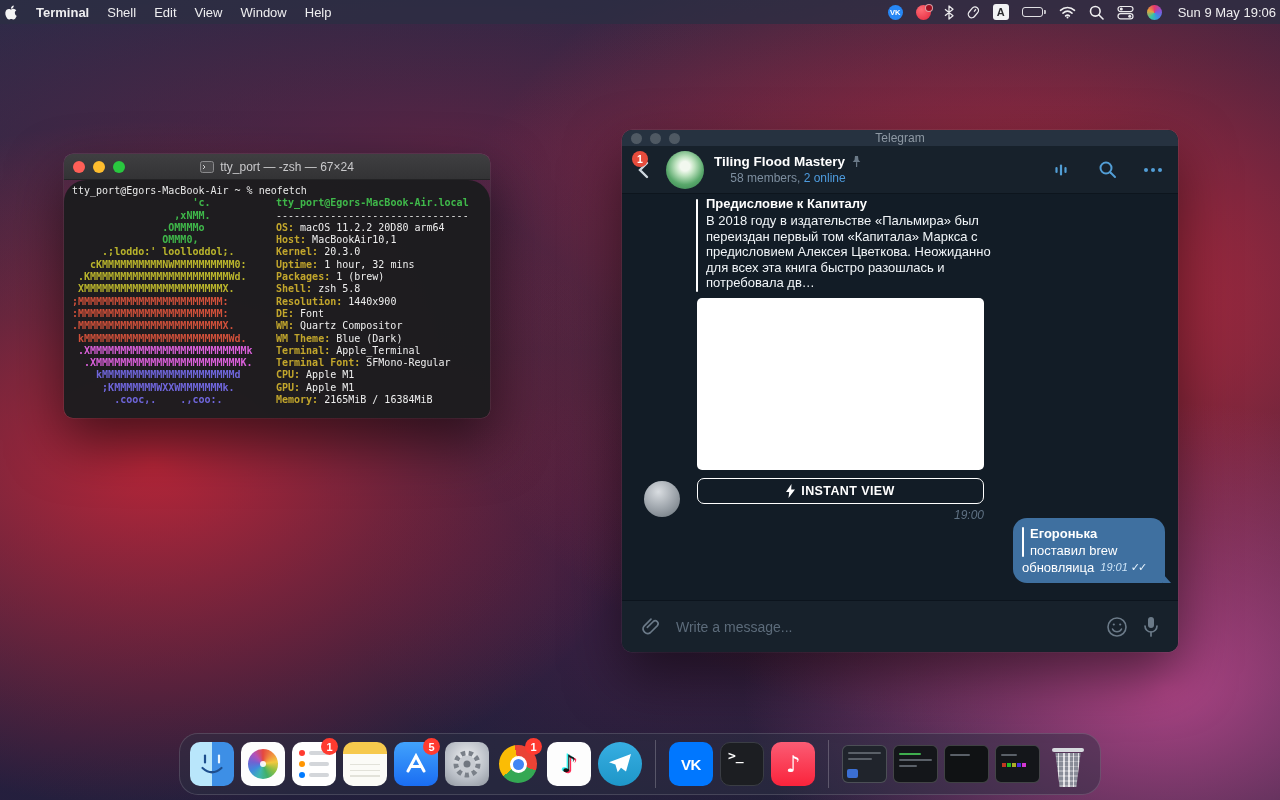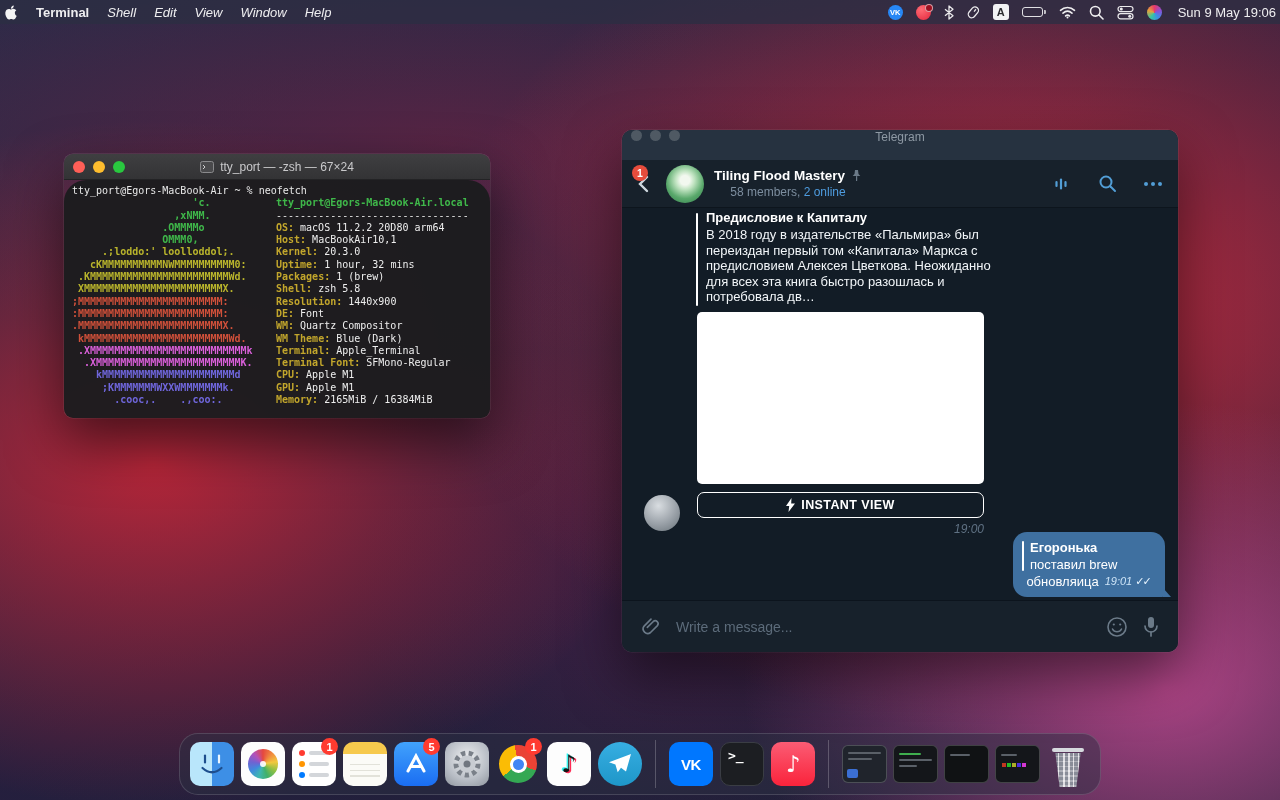--- a/index.html
+++ b/index.html
@@ -15,21 +15,21 @@
       radial-gradient(1100px 300px at 35% 18%, rgba(150,32,70,.45), rgba(150,32,70,0) 70%),
       radial-gradient(500px 320px at 55% 75%, rgba(120,30,80,.35), rgba(120,30,80,0) 70%),
       linear-gradient(155deg,#272b48 0%,#222742 28%,#251f3e 55%,#1c2136 100%);
   }
 
   
   .menubar{position:absolute;top:0;left:0;right:0;height:24px;display:flex;align-items:center;
     background:rgba(44,46,66,.78);color:rgba(255,255,255,.92);font-size:13px;padding:0 4px;z-index:50;}
   .mb-left{display:flex;align-items:center;gap:18px;}
   .mb-app{font-weight:bold;}
-  .mb-item{cursor:default;font-style:italic;}
+  .mb-item{cursor:default;}
   .mb-right{margin-left:auto;display:flex;align-items:center;gap:13px;}
   .mb-clock{margin-left:3px;white-space:nowrap;}
   .mb-circle{width:15px;height:15px;border-radius:50%;display:flex;align-items:center;justify-content:center;position:relative;}
   .mb-vk{background:#2787f5;color:#fff;font-size:7.5px;font-weight:bold;}
   .mb-red{background:radial-gradient(circle at 35% 30%,#ff6b74,#e3273d);}
   .mb-red::after{content:"";position:absolute;top:-1px;right:-2px;width:6px;height:6px;border-radius:50%;background:#9c1020;border:1px solid rgba(255,255,255,.6);}
   .inputsrc{width:16px;height:16px;border-radius:3px;background:#f2f2f4;color:#2a2a2e;font-size:11px;font-weight:bold;display:flex;align-items:center;justify-content:center;}
   .battery{display:flex;align-items:center;gap:1px;}
   .batt-body{width:21px;height:10px;border:1px solid rgba(255,255,255,.85);border-radius:3px;padding:1px;}
   .batt-fill{width:70%;height:100%;background:rgba(255,255,255,.92);border-radius:1px;}
@@ -60,21 +60,21 @@
   .iv{color:#eeeeee;}
   .palette{display:flex;}
   .palette.first{margin-top:12px;}
   .sw{width:18px;height:10px;display:inline-block;}
   .t-last{margin-top:26px;}
   .cursor{display:inline-block;width:6px;height:11px;background:#9a9a9a;margin-left:6px;vertical-align:-2px;}
 
   
   .tg-win{position:absolute;left:622px;top:130px;width:556px;height:522px;border-radius:10px;overflow:hidden;
     box-shadow:0 24px 55px rgba(0,0,0,.5),0 0 0 .5px rgba(255,255,255,.14);display:flex;flex-direction:column;background:#121c26;z-index:10;}
-  .tg-titlebar{height:30px;flex:none;background:#263240;display:flex;position:relative;}
+  .tg-titlebar{height:16px;flex:none;background:#263240;display:flex;align-items:center;position:relative;}
   .tg-title{position:absolute;left:0;right:0;text-align:center;font-size:12px;color:#8e99a4;}
   .tg-header{height:48px;flex:none;background:#17212b;border-bottom:1px solid #0d151d;display:flex;align-items:center;padding:0 16px;}
   .tg-back{position:relative;width:16px;height:20px;margin-right:12px;display:flex;align-items:center;}
   .tg-badge{position:absolute;top:-9px;left:-6px;min-width:16px;height:16px;border-radius:8px;background:#e74c3c;color:#fff;
     font-size:10.5px;font-weight:bold;display:flex;align-items:center;justify-content:center;padding:0 4px;}
   .tg-avatar{width:38px;height:38px;border-radius:50%;flex:none;margin-right:10px;
     background:radial-gradient(circle at 50% 40%,#f2f8ef 0 16%,#bfe3c0 32%,#59a86b 62%,#2f7a4a);}
   .tg-headtext{display:flex;flex-direction:column;gap:2px;align-items:center;}
   .tg-chat-title{font-size:13.5px;font-weight:bold;color:#fff;display:flex;align-items:center;gap:6px;}
   .tg-chat-sub{font-size:12px;color:#7d8e9f;}
@@ -92,21 +92,21 @@
   .msg-time{width:287px;margin-left:-9px;text-align:right;margin-top:4px;font-size:12px;color:#5f7183;font-style:italic;}
   .avatar-in{position:absolute;left:22px;top:287px;width:36px;height:36px;border-radius:50%;
     background:radial-gradient(circle at 40% 30%,#d9dde1,#9aa1a8 55%,#667077);}
 
   .msg-out{position:absolute;right:13px;top:324px;width:152px;background:#3f70a0;border-radius:14px 14px 3px 14px;
     padding:7px 9px 7px 9px;color:#fff;font-size:13px;line-height:17px;}
   .msg-out::after{content:"";position:absolute;right:-6px;bottom:0;width:0;height:0;border-left:8px solid #3f70a0;border-top:9px solid transparent;}
   .out-quote{position:relative;padding-left:8px;}
   .out-quote::before{content:"";position:absolute;left:0;top:2px;width:2px;height:30px;background:#fff;border-radius:1px;}
   .out-name{font-weight:bold;}
-  .out-text{display:flex;justify-content:center;align-items:flex-end;gap:6px;margin-top:0;}
+  .out-text{display:flex;justify-content:flex-start;align-items:flex-end;gap:6px;margin-top:0;}
   .out-meta{font-size:11px;color:#cde4f7;font-style:italic;white-space:nowrap;}
   .checks{font-style:normal;color:#eaf6ff;margin-left:3px;letter-spacing:-2px;padding-right:2px;}
 
   .tg-input{height:52px;flex:none;background:#17212b;border-top:1px solid #0c141d;display:flex;align-items:center;padding:0 18px;gap:14px;}
   .write{flex:1;background:transparent;border:none;outline:none;color:#dfe7ee;font-size:14px;font-family:inherit;}
   .write::placeholder{color:#5c6b7a;}
 
   
   .dock{position:absolute;left:50%;transform:translateX(-50%);bottom:5px;height:62px;
     background:rgba(44,48,66,.48);border:1px solid rgba(255,255,255,.14);border-radius:19px;

